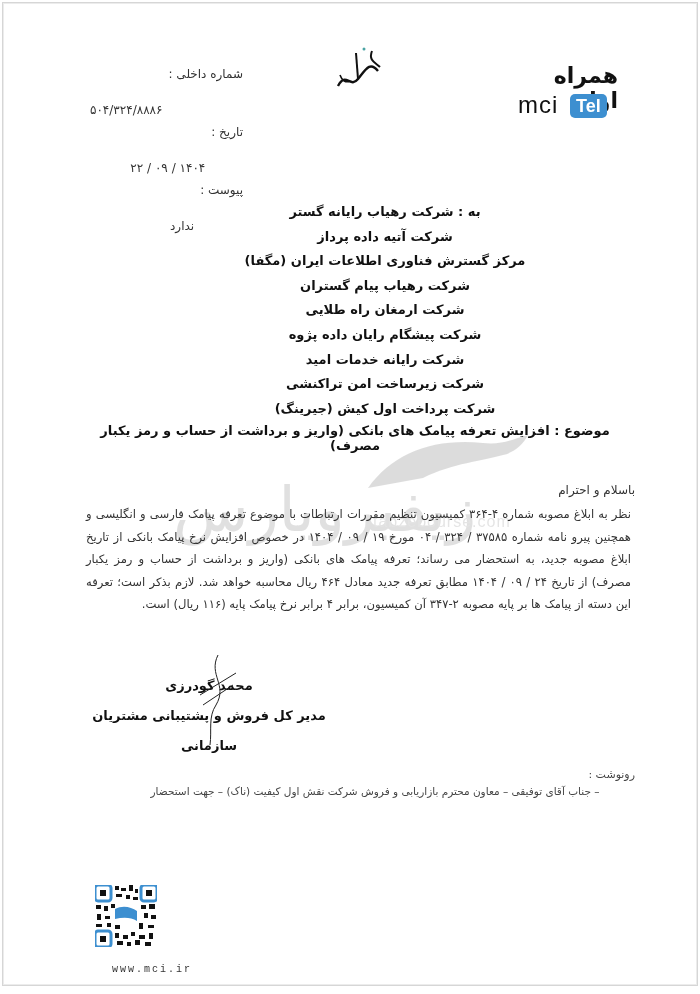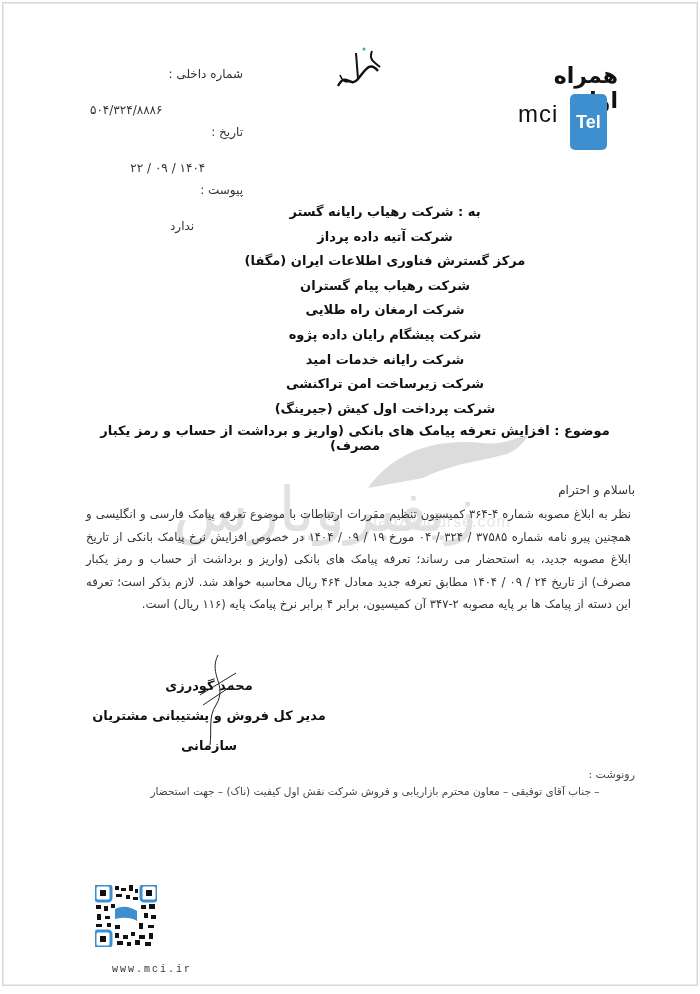--- a/index.html
+++ b/index.html
@@ -18,22 +18,22 @@
     .meta-row { display: flex; direction: rtl; gap: 6px; white-space: nowrap; }
     .meta-label { color: #333; }
     .meta-value { color: #333; margin-top: 36px; }
 
     
     .calli { left: 325px; top: 38px; width: 60px; height: 55px; }
 
     
     .logo { left: 505px; top: 60px; width: 120px; height: 60px; }
     .logo-fa { position: absolute; right: 10px; top: 0; font-size: 22px; font-weight: bold; color: #111; direction: rtl; letter-spacing: 1px; }
-    .logo-mci { position: absolute; left: 10px; top: 37px; font-size: 24px; color: #111; font-family: "Liberation Sans", sans-serif; letter-spacing: 1px; }
-    .logo-tel { position: absolute; left: 62px; top: 31px; background: #3d8fd0; color: #fff; border-radius: 5px; padding: 16px 6px; font-size: 18px; font-weight: bold; font-family: "Liberation Sans", sans-serif; line-height: 24px; }
+    .logo-mci { position: absolute; left: 10px; top: 28px; font-size: 24px; color: #111; font-family: "Liberation Sans", sans-serif; letter-spacing: 1px; }
+    .logo-tel { position: absolute; left: 62px; top: 31px; background: #3d8fd0; color: #fff; border-radius: 5px; padding: 0 6px; font-size: 18px; font-weight: bold; font-family: "Liberation Sans", sans-serif; line-height: 24px; }
 
     
     .recipients { right: 62px; top: 197px; width: 500px; font-size: 13px; font-weight: bold; line-height: 24.6px; color: #111; }
     .subject { right: 62px; top: 420px; width: 560px; font-size: 13px; font-weight: bold; color: #111; }
 
     
     .watermark { left: 170px; top: 430px; width: 380px; height: 100px; opacity: 0.22; pointer-events: none; }
     .wm-text { position: absolute; left: 0; top: 40px; font-size: 62px; font-weight: normal; color: #777; direction: rtl; }
     .wm-bull { position: absolute; left: 190px; top: 0; width: 170px; height: 60px; }
     .wm-url { position: absolute; left: 200px; top: 80px; font-size: 16px; color: #888; letter-spacing: 1px; font-family: "Liberation Sans", sans-serif; text-align: right; }

